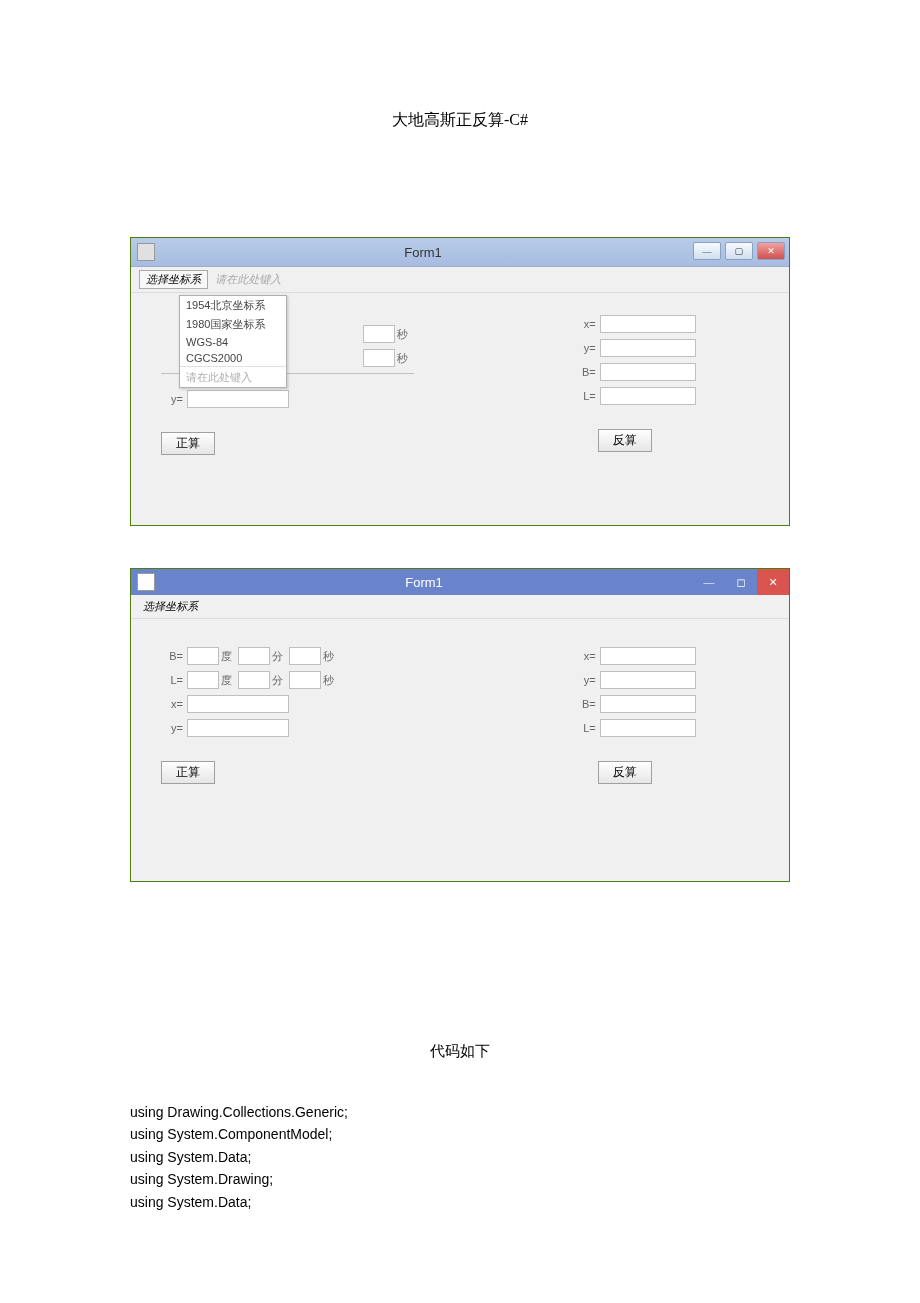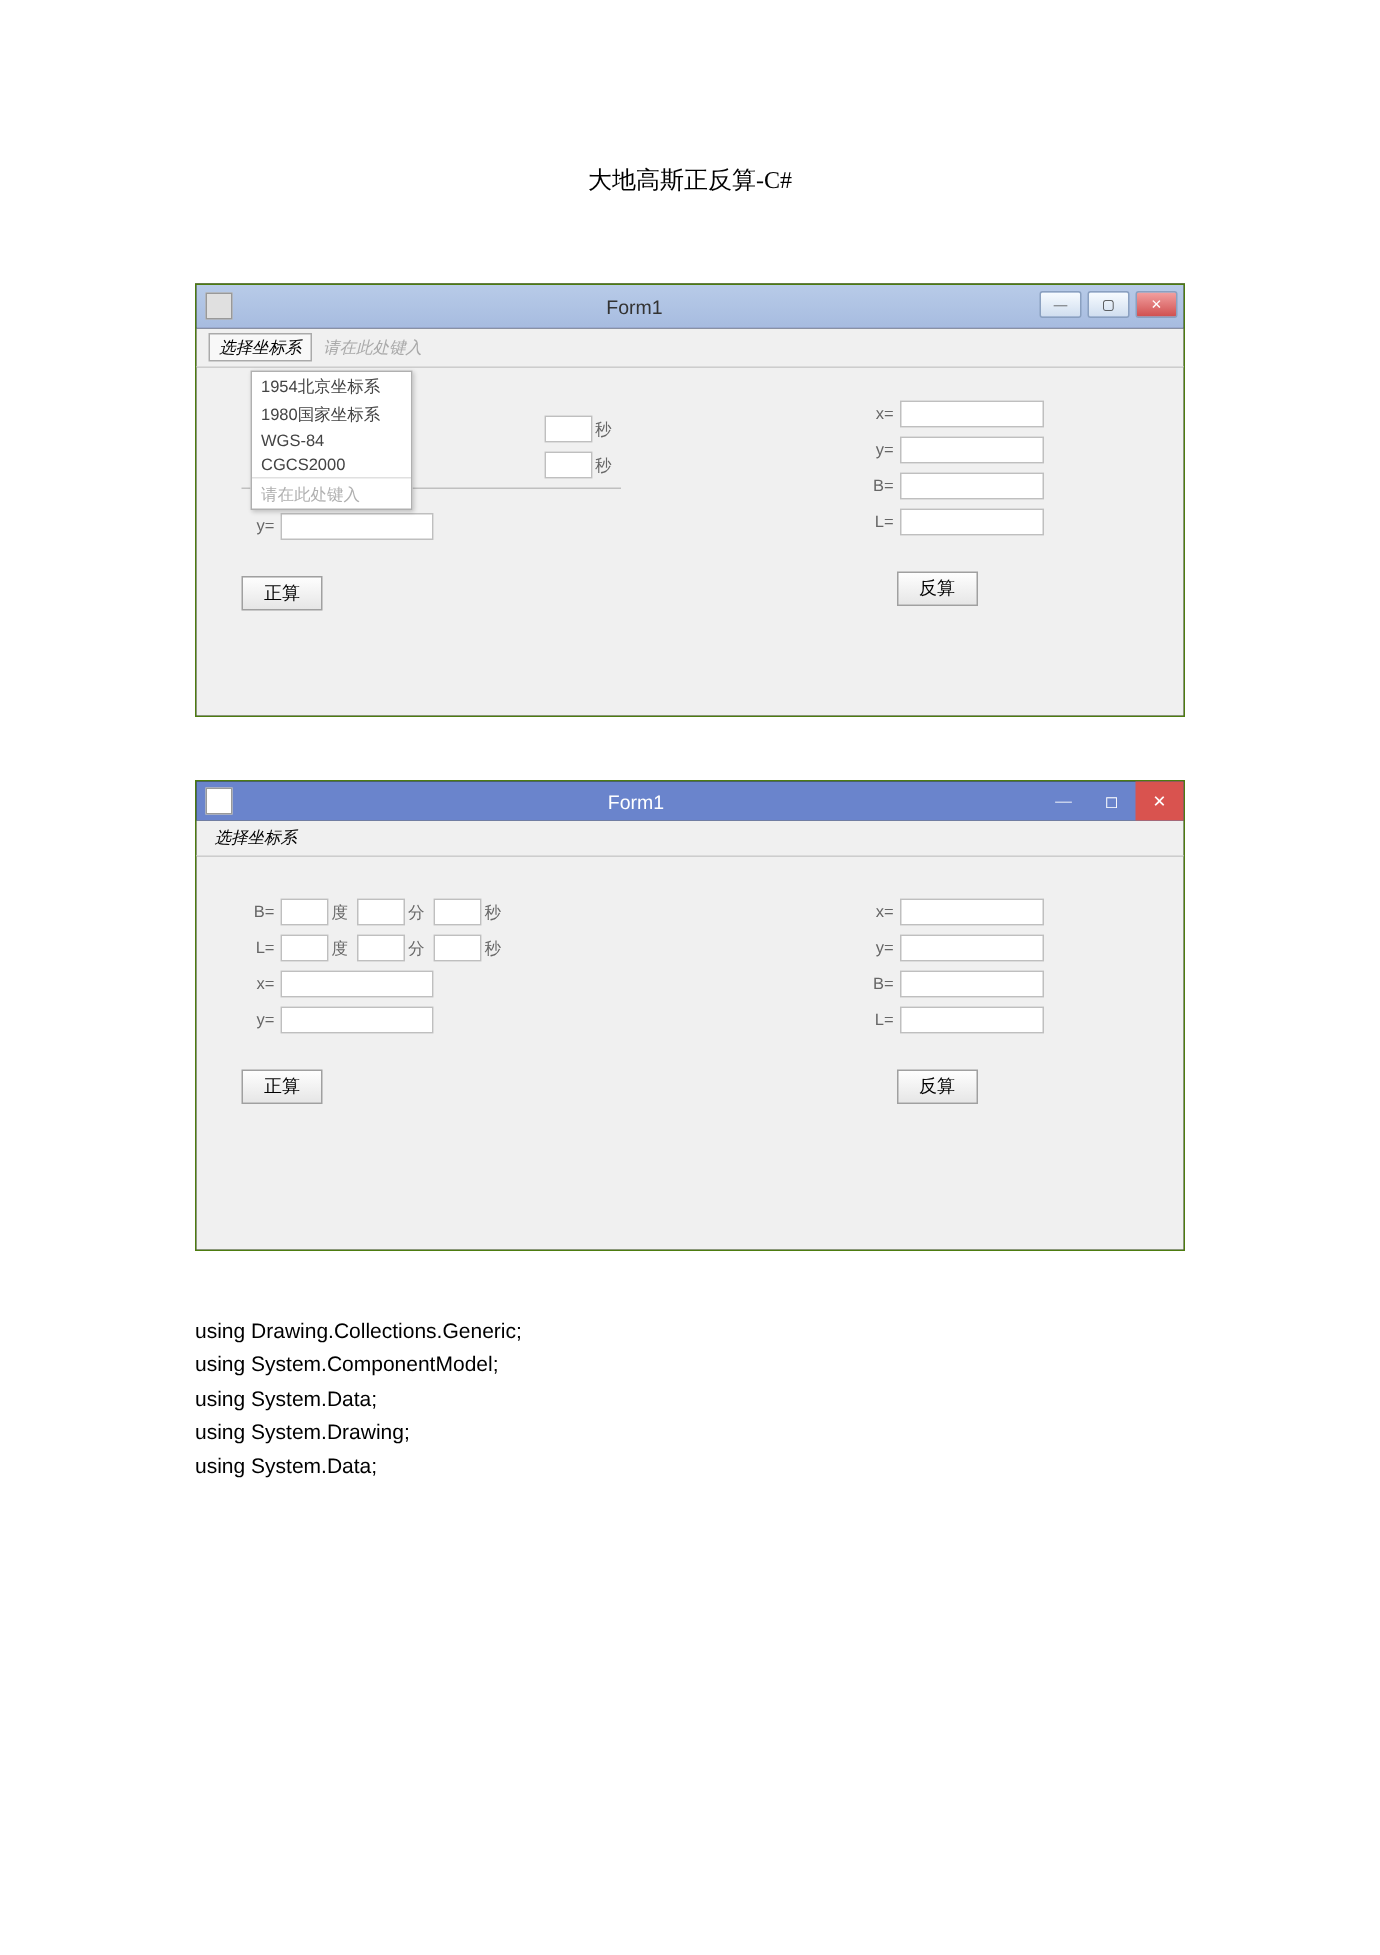--- a/index.html
+++ b/index.html
@@ -11,21 +11,21 @@
     color: #000;
     width: 920px;
   }
   .page {
     padding: 110px 130px 60px 130px;
     box-sizing: border-box;
   }
   .doc-title {
     text-align: center;
     font-size: 16px;
-    margin-bottom: 58px;
+    margin-bottom: 106px;
     font-family: "SimSun", "Songti SC", serif;
   }
   
   .window {
     border: 1px solid #4d7c0f;
     background: #000000;
     margin-bottom: 42px;
   }
   .win7 .titlebar {
     background: linear-gradient(#b8cbe8, #a7bce0);
@@ -159,21 +159,21 @@
   .btn-std {
     border: 1px solid #a0a0a0;
     background: linear-gradient(#fefefe,#e6e6e6);
     padding: 2px 14px;
     font-size: 12px;
     font-family: "SimSun", serif;
     margin-top: 18px;
   }
   .dropdown {
     position: absolute;
-    left: 36px;
+    left: 48px;
     top: 2px;
     background: #fff;
     border: 1px solid #b0b0b0;
     width: 106px;
     box-shadow: 1px 1px 3px rgba(0,0,0,0.2);
     z-index: 5;
   }
   .dropdown .opt {
     padding: 2px 6px;
     font-size: 11px;
@@ -339,20 +339,21 @@
           <div class="row">
             <span class="lbl">L=</span>
             <input class="fld w90" style="">
           </div>
           <button class="btn-std" style="margin-left:24px;">反算</button>
         </div>
       </div>
     </div>
   </div>
 
+  <div class="code-heading">代码如下</div>
 
   <div class="code">
     <div>using Drawing.Collections.Generic;</div>
     <div>using System.ComponentModel;</div>
     <div>using System.Data;</div>
     <div>using System.Drawing;</div>
     <div>using System.Data;</div>
   </div>
 
 </div>

